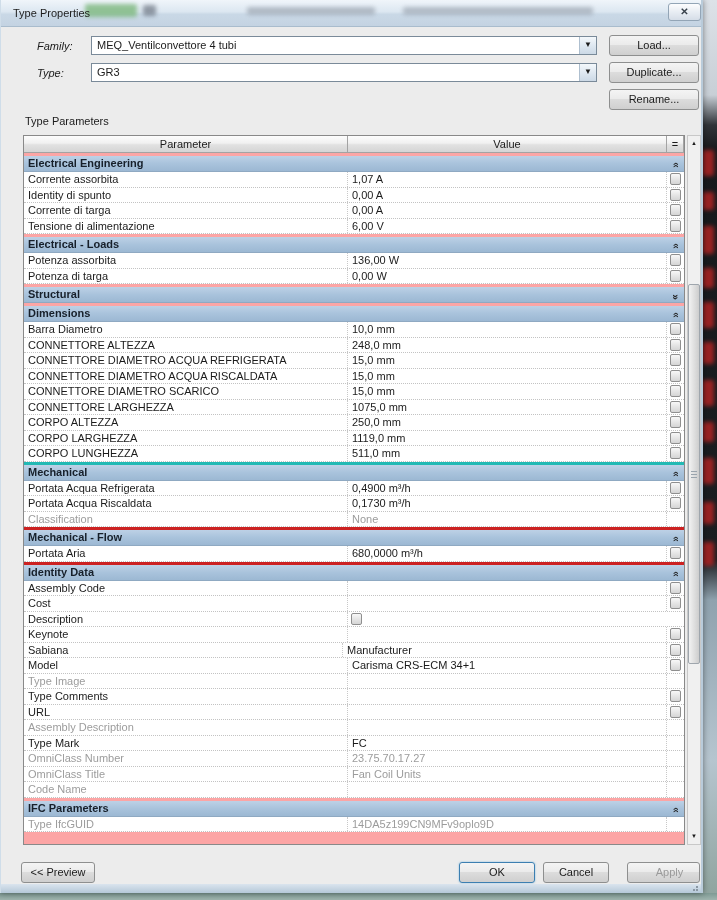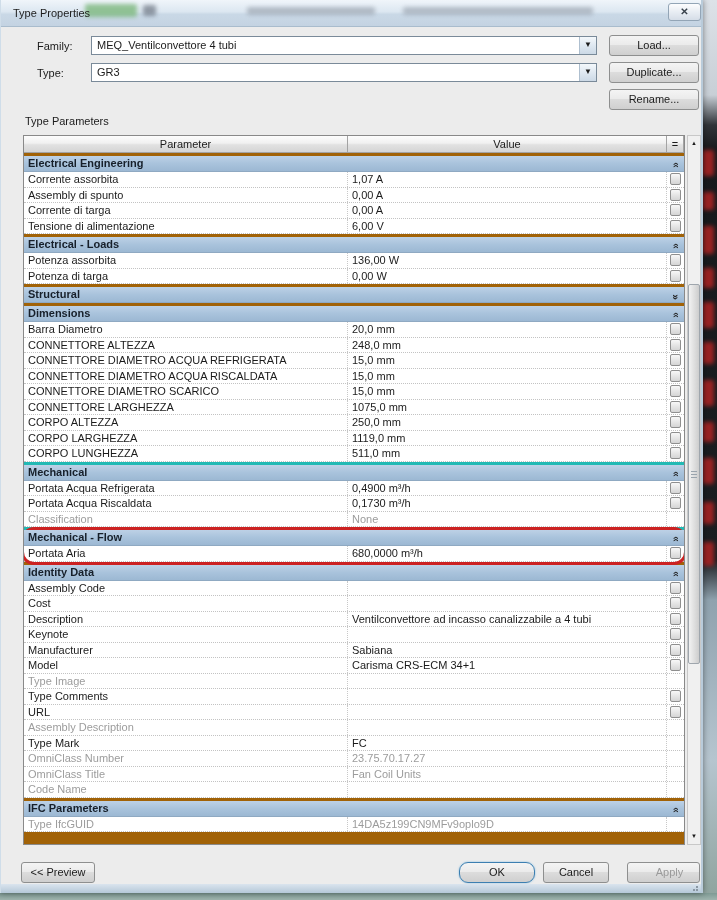--- a/index.html
+++ b/index.html
@@ -29,36 +29,36 @@
     font-size:10px; color:#38414b; font-weight:bold; }
   .dlg-frame-bottom { position:absolute; left:0; top:884px; width:100%; height:9px;
     background:linear-gradient(180deg,#dae4ee,#b5c8d8); }
   .grip { position:absolute; left:688px; top:884px; width:10px; height:8px;
     background:
       radial-gradient(circle at 8px 6px,#8a97a3 1px,transparent 1.4px),
       radial-gradient(circle at 5px 6px,#8a97a3 1px,transparent 1.4px),
       radial-gradient(circle at 8px 3px,#8a97a3 1px,transparent 1.4px); }
 
   
-  .form-label { position:absolute; left:36px; }
+  .form-label { position:absolute; left:36px;font-style:italic; }
   .combo { position:absolute; left:90px; width:506px; height:19px; background:#fff;
     border:1px solid #7a8a99; }
   .combo .val { position:absolute; left:5px; top:2px; white-space:nowrap; }
   .combo .arrow { position:absolute; right:0; top:0; width:17px; height:17px;
     background:linear-gradient(180deg,#f4f8fb,#dfe8f1 50%,#ccd9e6);
     border-left:1px solid #aebfcf; text-align:center; line-height:16px; font-size:8px; color:#3c4document550; }
   .btn { position:absolute; height:21px; background:linear-gradient(180deg,#f4f4f4,#ebebeb 45%,#dcdcdc 50%,#cfcfcf);
     border:1px solid #8e8f8f; border-radius:3px; text-align:center; line-height:19px; color:#1b1b1b; }
   .btn.right-col { left:608px; width:90px; }
 
   .caption { position:absolute; left:24px; top:115px; }
 
   
   .ptable { position:absolute; left:22px; top:135px; width:662px; height:710px;
-    border:1px solid #898989; background:#a16207; overflow:hidden; }
+    border:1px solid #898989; background:#fca5a5; overflow:hidden; }
   .thead { display:flex; height:17px; margin-bottom:3px; }
   .thead .hc { background:linear-gradient(180deg,#fdfdfd,#f0f0f0 45%,#e1e1e1 55%,#d5d5d5);
     border-right:1px solid #a3a3a3; border-bottom:1px solid #a3a3a3;
     text-align:center; line-height:16px; }
   .hc.p { width:324px; } .hc.v { flex:1; } .hc.e { width:17px; }
   .section { margin-bottom:3px; background:#fff; }
   .section.hl { outline:3px solid; outline-offset:0px; position:relative; z-index:2; }
   .sec-hdr { height:16px; background:linear-gradient(180deg,#bdd1e6,#a9c3dc 50%,#9cb8d3);
     border-bottom:1px solid #8fa9c2; font-weight:bold; position:relative;
     line-height:15px; padding-left:4px; color:#17202b; }
@@ -83,21 +83,21 @@
     text-align:center; line-height:14px; font-size:6px; color:#50holds5a64; }
   .sbtn.up { top:0; } .sbtn.down { bottom:0; }
   .sthumb { position:absolute; left:0; top:148px; width:12px; height:380px;
     background:linear-gradient(90deg,#f2f2f2,#dcdcdc 60%,#cdcdcd);
     border:1px solid #9fa6ad; border-radius:2px; }
   .sthumb .lines { position:absolute; left:2px; right:2px; top:50%; height:7px; margin-top:-3px;
     background:repeating-linear-gradient(180deg,#9aa4ad 0,#9aa4ad 1px,transparent 1px,transparent 3px); }
 
   
   .footer-btn { top:862px; }
-  .btn.ok { border-color:#3c7fb1; box-shadow:0 0 2px #7ab8e0;border-radius:9px; }
+  .btn.ok { border-color:#3c7fb1; box-shadow:0 0 2px #7ab8e0; }
   .btn.apply { color:#9a9a9a;padding-left:12px; }
 </style>
 </head>
 <body>
 
 <div class="backdrop-right">
     <div class="blob" style="left: 2px; top: 150px; width: 12px; height: 26px; background: rgb(176, 36, 36); opacity: 0.85;"></div>
     <div class="blob" style="left: 2px; top: 192px; width: 12px; height: 18px; background: rgb(176, 36, 36); opacity: 0.85;"></div>
     <div class="blob" style="left: 2px; top: 226px; width: 12px; height: 28px; background: rgb(176, 36, 36); opacity: 0.85;"></div>
     <div class="blob" style="left: 2px; top: 268px; width: 12px; height: 20px; background: rgb(176, 36, 36); opacity: 0.85;"></div>
@@ -149,21 +149,21 @@
         <div class="section">
           <div class="sec-hdr"><span>Electrical Engineering</span><span class="chev up">»</span></div>
           <div class="row">
             <div class="cell p">Corrente assorbita</div>
             <div class="cell v">1,07 A</div>
             <div class="cell e">
               <div class="assoc"></div>
             </div>
           </div>
           <div class="row">
-            <div class="cell p">Assembly di spunto</div>
+            <div class="cell p">Identity di spunto</div>
             <div class="cell v">0,00 A</div>
             <div class="cell e">
               <div class="assoc"></div>
             </div>
           </div>
           <div class="row">
             <div class="cell p">Corrente di targa</div>
             <div class="cell v">0,00 A</div>
             <div class="cell e">
               <div class="assoc"></div>
@@ -194,21 +194,21 @@
             </div>
           </div>
         </div>
         <div class="section">
           <div class="sec-hdr"><span>Structural</span><span class="chev down">»</span></div>
         </div>
         <div class="section">
           <div class="sec-hdr"><span>Dimensions</span><span class="chev up">»</span></div>
           <div class="row">
             <div class="cell p">Barra Diametro</div>
-            <div class="cell v">20,0 mm</div>
+            <div class="cell v">10,0 mm</div>
             <div class="cell e">
               <div class="assoc"></div>
             </div>
           </div>
           <div class="row">
             <div class="cell p">CONNETTORE ALTEZZA</div>
             <div class="cell v">248,0 mm</div>
             <div class="cell e">
               <div class="assoc"></div>
             </div>
@@ -278,21 +278,21 @@
             <div class="cell e">
               <div class="assoc"></div>
             </div>
           </div>
           <div class="row">
             <div class="cell p dis">Classification</div>
             <div class="cell v dis">None</div>
             <div class="cell e"></div>
           </div>
         </div>
-        <div class="section hl" style="outline-color: rgb(204, 34, 34); border-radius: 10px;">
+        <div class="section hl" style="outline-color: rgb(204, 34, 34);">
           <div class="sec-hdr"><span>Mechanical - Flow</span><span class="chev up">»</span></div>
           <div class="row">
             <div class="cell p">Portata Aria</div>
             <div class="cell v">680,0000 m³/h</div>
             <div class="cell e">
               <div class="assoc"></div>
             </div>
           </div>
         </div>
         <div class="section">
@@ -306,35 +306,34 @@
           </div>
           <div class="row">
             <div class="cell p">Cost</div>
             <div class="cell v"></div>
             <div class="cell e">
               <div class="assoc"></div>
             </div>
           </div>
           <div class="row">
             <div class="cell p">Description</div>
-            <div class="cell v">Ventilconvettore ad incasso canalizzabile a 4 tubi</div>
             <div class="cell e">
               <div class="assoc"></div>
             </div>
           </div>
           <div class="row">
             <div class="cell p">Keynote</div>
             <div class="cell v"></div>
             <div class="cell e">
               <div class="assoc"></div>
             </div>
           </div>
           <div class="row">
+            <div class="cell v">Sabiana</div>
             <div class="cell p">Manufacturer</div>
-            <div class="cell v">Sabiana</div>
             <div class="cell e">
               <div class="assoc"></div>
             </div>
           </div>
           <div class="row">
             <div class="cell p">Model</div>
             <div class="cell v">Carisma CRS-ECM 34+1</div>
             <div class="cell e">
               <div class="assoc"></div>
             </div>

